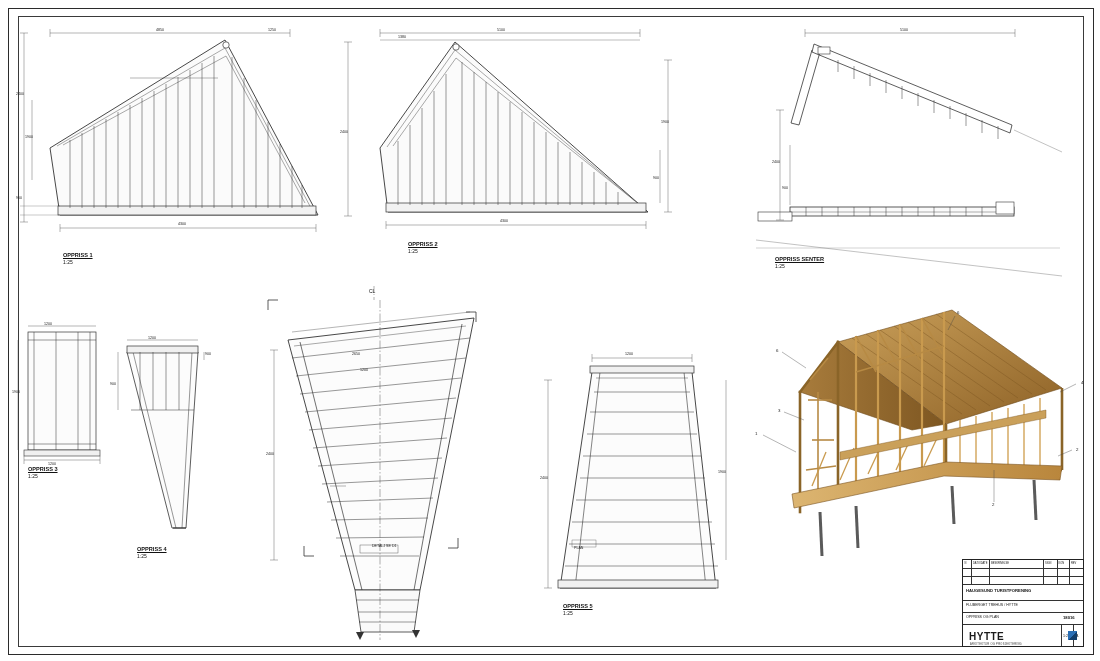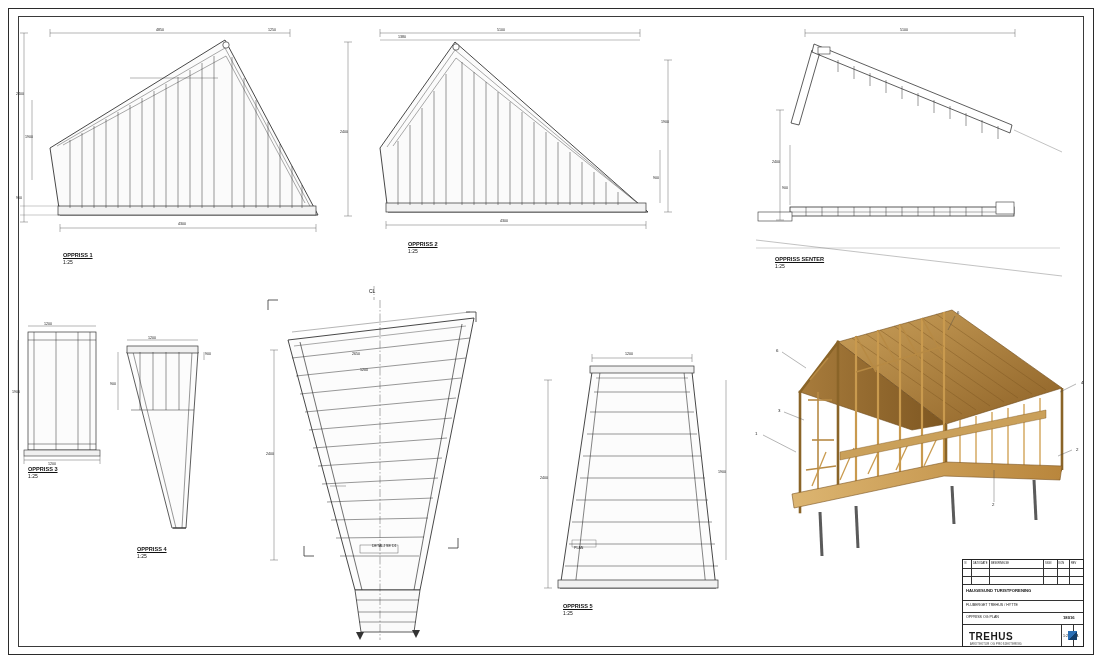--- a/index.html
+++ b/index.html
@@ -478,17 +478,17 @@
     <div class="tbtxt" style="left:95.5px;top:1.5px;font-size:2.6px;">KON</div>
     <div class="tbtxt" style="left:108px;top:1.5px;font-size:2.6px;">REV</div>
 
     <div class="tbtxt b" style="left:3px;top:28px;">HAUGESUND TURISTFORENING</div>
     <div class="tbtxt" style="left:3px;top:43px;">FLUBERGET TREHUS / HYTTE</div>
     <div class="tbtxt" style="left:3px;top:55px;">OPPRISS OG PLAN</div>
     <div class="tbtxt b" style="left:100px;top:55px;">18016</div>
     <div class="tbtxt" style="left:100px;top:74px;">1:25</div>
     <div class="tbtxt" style="left:113px;top:74px;">A</div>
 
-    <div class="brand"><span>TREHUS</span></div>
+    <div class="brand"><span>HYTTE</span></div>
     <div class="brandsub">ARKITEKTUR OG PROSJEKTERING</div>
     <div class="brandmark"></div>
   </div>
 </div>
 
 </body></html>

